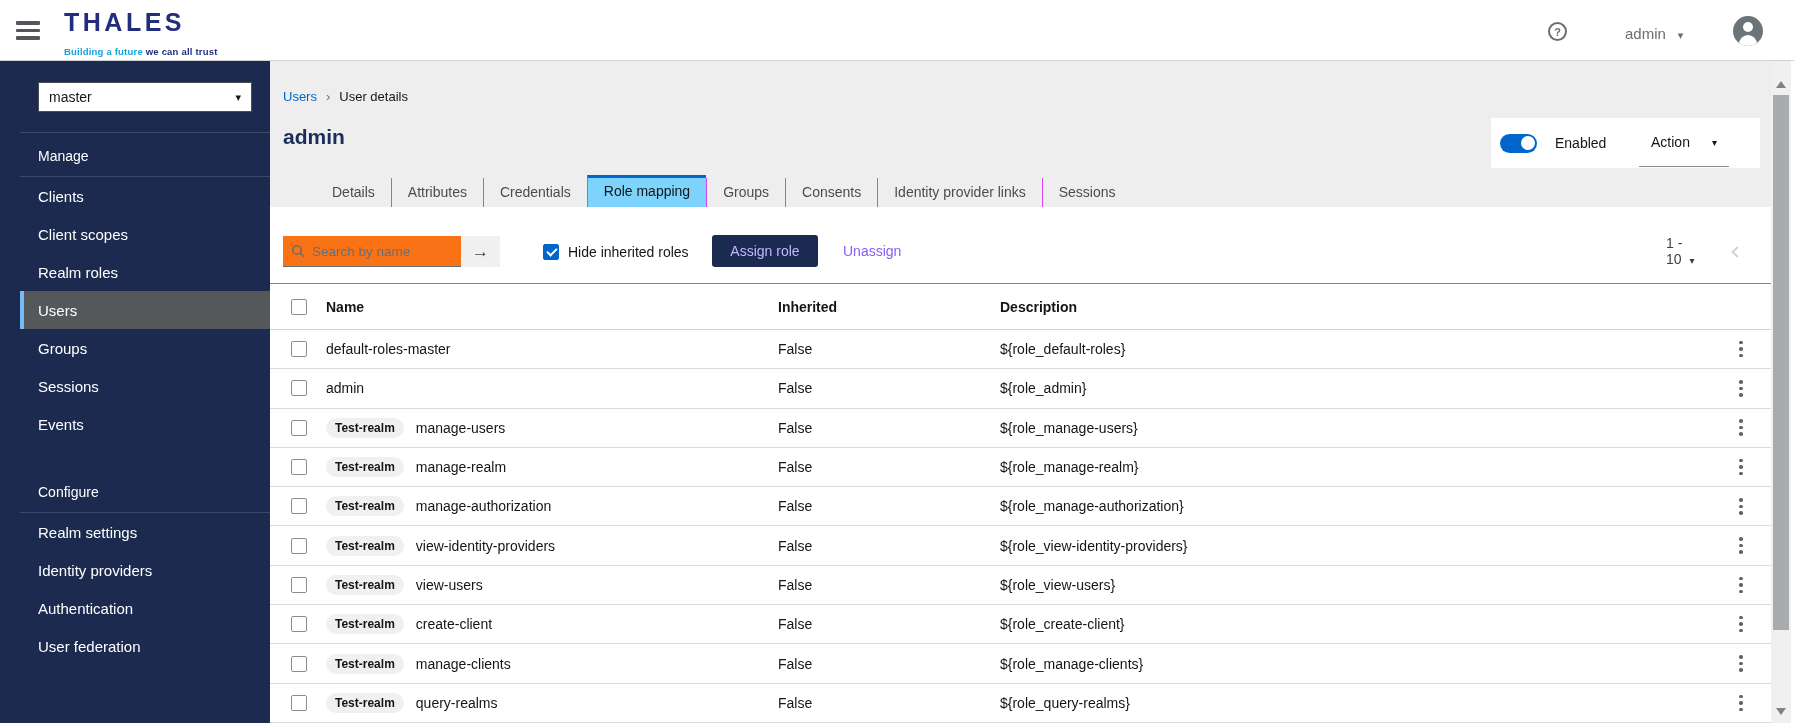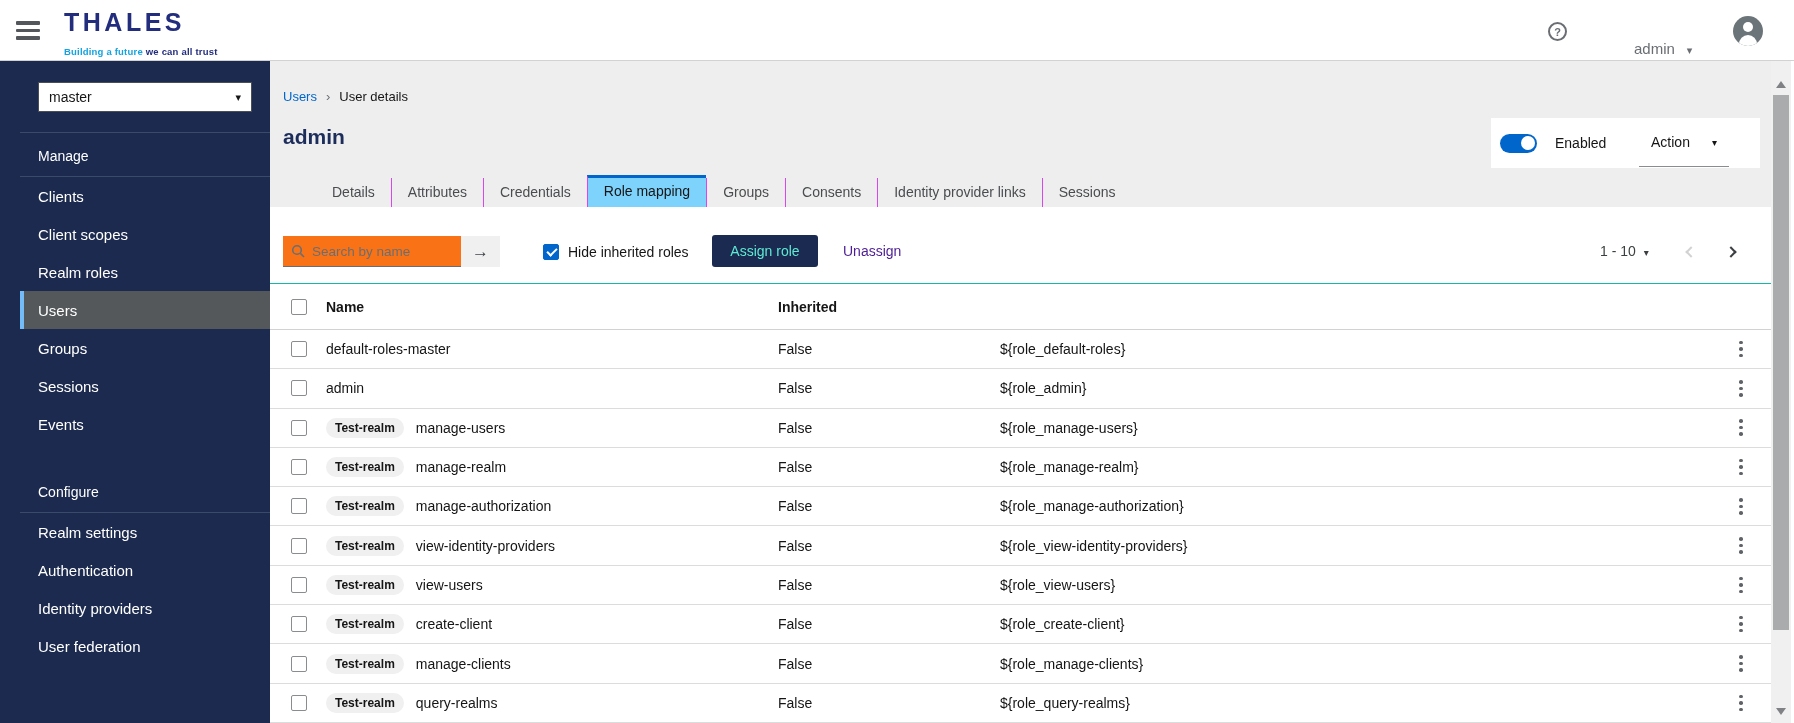--- a/index.html
+++ b/index.html
@@ -13,21 +13,21 @@
   #hamburger { position:absolute; left:16px; top:21px; width:26px; height:19px; cursor:pointer; }
   #hamburger span { display:block; width:24px; height:3.5px; background:#53575b; margin-bottom:4px; border-radius:1px; }
   #brand { position:absolute; left:64px; top:9px; }
   #brand .wordmark { font-size:25px; font-weight:800; letter-spacing:3.5px; color:#232d7e; line-height:26px; }
   #brand .tagline { font-size:9.5px; font-weight:700; letter-spacing:0.2px; margin-top:11px; }
   #brand .tagline .t1 { color:#12a3e0; }
   #brand .tagline .t2 { color:#232d7e; }
   #help-icon { position:absolute; left:1548px; top:22px; width:19px; height:19px; border:2px solid #6a6e73;
                border-radius:50%; color:#6a6e73; font-size:11px; font-weight:700;
                display:flex; align-items:center; justify-content:center; cursor:pointer; }
-  #user-menu { position:absolute; left:1625px; top:40px; color:#6a6e73; font-size:15px; cursor:pointer;margin-left:9px; }
+  #user-menu { position:absolute; left:1625px; top:25px; color:#6a6e73; font-size:15px; cursor:pointer; }
   #user-menu .caret { color:#6a6e73; font-size:11px; margin-left:12px; }
   #avatar { position:absolute; left:1733px; top:16px; width:30px; height:30px; border-radius:50%;
             background:#6b7478; overflow:hidden; cursor:pointer; }
   #avatar::before { content:''; position:absolute; left:10px; top:6px; width:10px; height:10px;
                     border-radius:50%; background:#fff; }
   #avatar::after { content:''; position:absolute; left:6px; top:19px; width:18px; height:12px;
                    border-radius:9px 9px 0 0; background:#fff; }
 
   
   #sidebar { position:absolute; left:0; top:61px; width:270px; bottom:0; background:#1b2a4e;padding-left:20px; }
@@ -83,26 +83,26 @@
                    cursor:pointer; }
   #hide-inherited { position:absolute; left:273px; top:175px; height:31px; display:flex;
                     align-items:center; gap:9px; }
   .checkbox { width:16px; height:16px; background:#fff; border:1px solid #8a8d90; border-radius:2px;
               cursor:pointer; position:relative; flex:0 0 auto; }
   .checkbox.checked { background:#0066cc; border-color:#0066cc; }
   .checkbox.checked::after { content:''; position:absolute; left:5px; top:1.5px; width:4px; height:8px;
                              border:solid #fff; border-width:0 2px 2px 0; transform:rotate(45deg); }
   #hide-inherited label { font-size:14px; color:#151515; cursor:pointer; }
   #assign-role-btn { position:absolute; left:442px; top:174px; width:106px; height:32px; background:#1b2a50;
-                     border:none; border-radius:3px; color:#5eead4; font-size:14px; cursor:pointer;
+                     border:none; border-radius:3px; color:#c4b5fd; font-size:14px; cursor:pointer;
                      font-family:"Liberation Sans", sans-serif; }
   #unassign-btn { position:absolute; left:573px; top:174px; height:32px; line-height:32px;
-                  color:#4c1d95; font-size:14px; background:none; border:none; cursor:default;
+                  color:#8b5cf6; font-size:14px; background:none; border:none; cursor:default;
                   font-family:"Liberation Sans", sans-serif; }
-  #pagination { position:absolute; left:1330px; top:174px; height:32px; display:flex; align-items:center; }
+  #pagination { position:absolute; left:1396px; top:174px; height:32px; display:flex; align-items:center; }
   #page-range { font-size:14px; color:#3c3f42; cursor:pointer; }
   #page-range .caret { font-size:10px; color:#3c3f42; margin-left:8px; }
   .chev { display:inline-block; width:8px; height:8px; border-top:2px solid; border-right:2px solid; }
   #prev-page { margin-left:38px; cursor:default; }
   #prev-page .chev { border-color:#d2d2d2; transform:rotate(-135deg); }
   #next-page { margin-left:32px; cursor:pointer; }
   #next-page .chev { border-color:#3c3f42; transform:rotate(45deg); }
 
   
   #roles-table { position:absolute; left:0; top:222px; right:0; bottom:0; }
@@ -163,22 +163,22 @@
         <div class="nav-section-title">Manage</div>
         <div class="nav-item">Clients</div>
         <div class="nav-item">Client scopes</div>
         <div class="nav-item">Realm roles</div>
         <div class="nav-item active">Users</div>
         <div class="nav-item">Groups</div>
         <div class="nav-item">Sessions</div>
         <div class="nav-item">Events</div>
         <div class="nav-section-title second">Configure</div>
         <div class="nav-item">Realm settings</div>
+        <div class="nav-item">Identity providers</div>
         <div class="nav-item">Authentication</div>
-        <div class="nav-item">Identity providers</div>
         <div class="nav-item">User federation</div>
       </div>
   </div>
 
   <div id="main">
     <div id="content-white"></div>
 
     <div id="breadcrumb">
       <span class="bc-link">Users</span>
       <span class="bc-sep">›</span>
@@ -232,20 +232,21 @@
       <span id="next-page"><span class="chev"></span></span>
     </div>
 
     <div id="roles-table">
       <div id="table-header">
         <div class="cell c-check">
             <span class="checkbox"></span>
           </div>
         <div class="cell c-name">Name</div>
         <div class="cell c-inh">Inherited</div>
+        <div class="cell c-desc">Description</div>
         <div class="cell c-kebab"></div>
       </div>
       <div id="table-body">
           <div class="trow">
             <div class="cell c-check">
               <span class="checkbox"></span>
             </div>
             <div class="cell c-name">
               <span class="rname">default-roles-master</span>
             </div>

